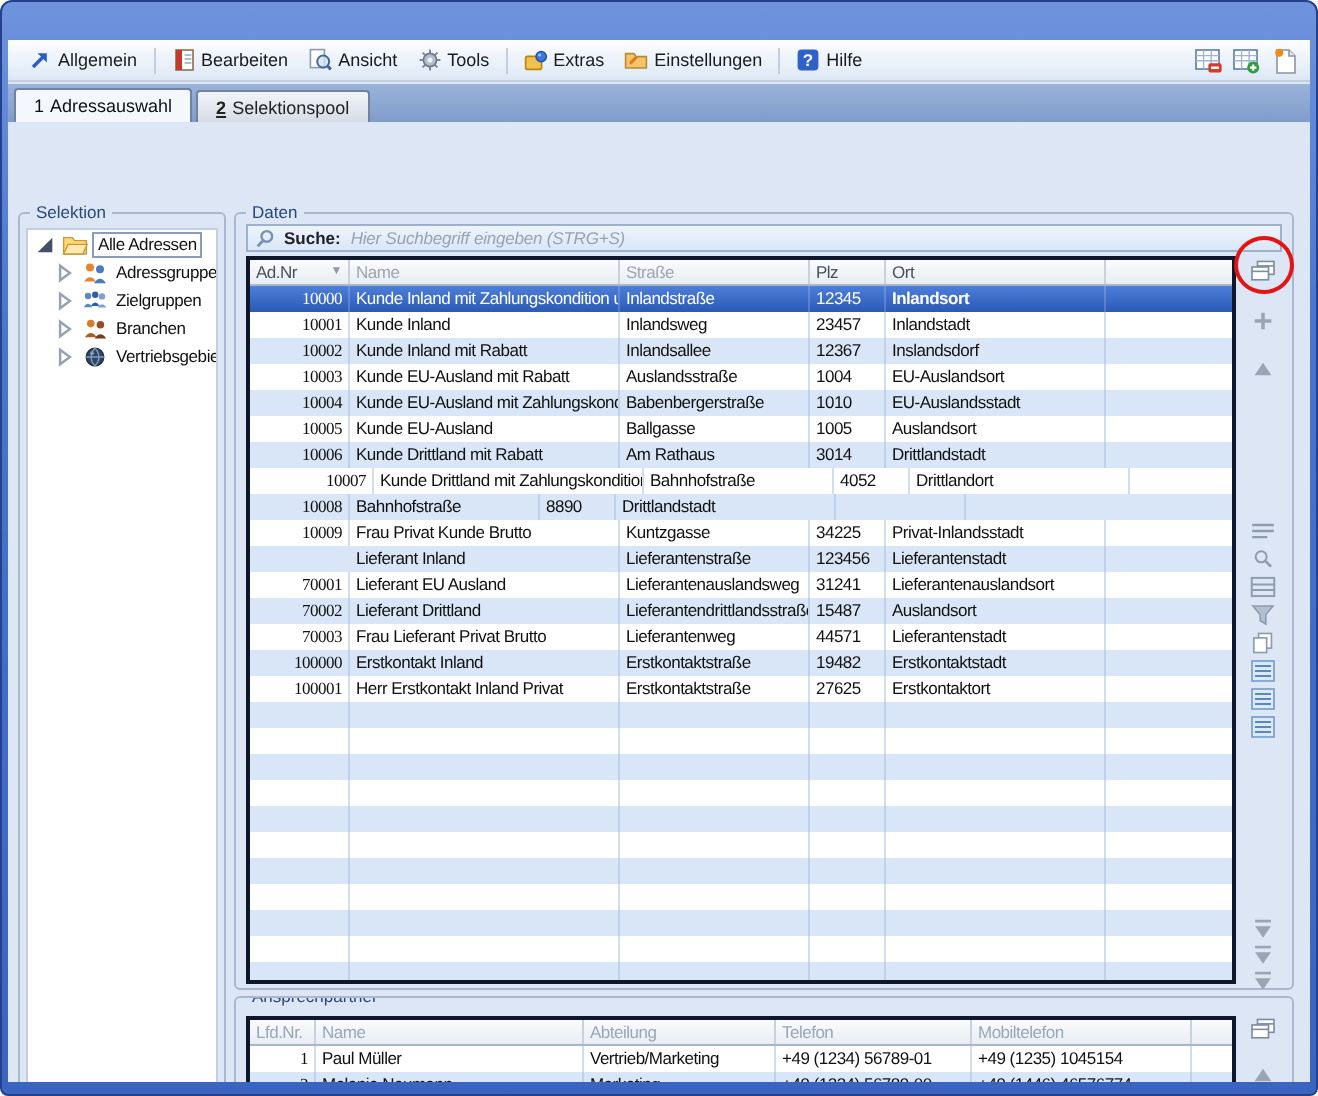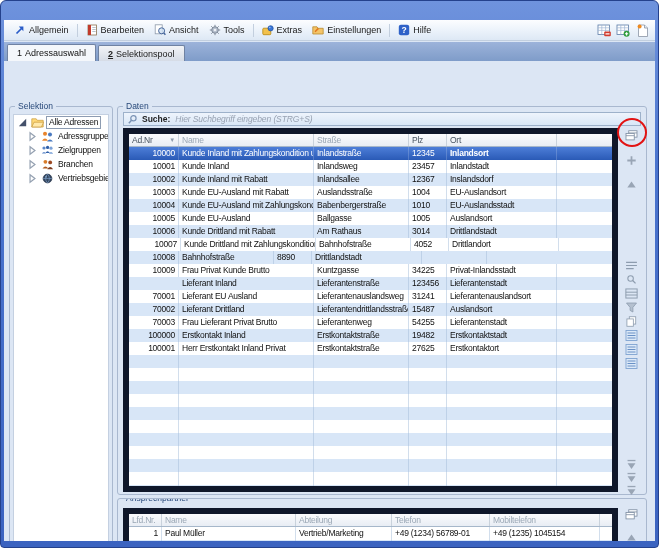--- a/index.html
+++ b/index.html
@@ -59,35 +59,35 @@
   .tree-label{padding:0 2px;line-height:11px;}
   .tree-label.sel{border:1px solid #8d9cb2;background:#fff;}
   
   .searchbar{position:absolute;left:5px;top:5px;width:518px;height:14px;border:1px solid #9db1ca;
              background:linear-gradient(180deg,#eef4fc 0%,#d9e7f7 100%);
              display:flex;align-items:center;padding:0 3px;overflow:hidden;}
   .searchbar .icon{width:11px;height:11px;margin-right:4px;}
   .search-label{font-weight:bold;font-size:8.5px;color:#222;margin-right:5px;}
   .search-ph{font-style:italic;color:#98a2b2;font-size:8.5px;letter-spacing:-0.1px;}
   
-  .grid{position:absolute;background:#fff;border:6px solid #0f172a;overflow:hidden;}
+  .grid{position:absolute;background:#fff;border:2px solid #0f172a;overflow:hidden;}
   #dgrid{left:5px;top:21px;width:495px;height:364px;}
   #kgrid{left:5px;top:9px;width:495px;height:80px;}
   .grid-row{display:flex;height:13px;line-height:13px;width:493px;}
   .gcell{flex:none;padding:0 3px;overflow:hidden;white-space:nowrap;font-size:8.5px;
          letter-spacing:-0.25px;border-right:1px solid rgba(160,185,215,.48);}
   .grid-row.hdr{background:linear-gradient(180deg,#fafbfd 0%,#e8edf4 100%);border-bottom:1px solid #a6b7ca;height:13px;}
   .grid-row.hdr .gcell{border-right:1px solid #c9d2dc;color:#46525f;display:flex;align-items:center;}
   .grid-row.hdr .gcell.muted{color:#9aa7b5;}
   .sort-arrow{margin-left:auto;font-size:6px;color:#8c9aac;line-height:13px;}
   .grid-row.alt{background:#d8e6f7;}
   .grid-row.plain{background:#fff;}
   .grid-row.selected{background:linear-gradient(180deg,#4d7ed8 0%,#2a5ab6 100%);color:#fff;}
   .grid-row.selected .gcell{border-right-color:rgba(255,255,255,.18);}
-  .gcell.num{text-align:right;}
+  .gcell.num{text-align:right;font-family:Liberation Serif, serif;}
   
   .strip{position:absolute;width:20px;}
   #dstrip{left:503px;top:21px;height:364px;}
   #kstrip{left:503px;top:9px;height:70px;}
   .strip-btn{position:absolute;left:3px;width:14px;height:12px;display:flex;align-items:center;justify-content:center;}
   .strip-btn svg{width:13px;height:11px;display:block;}
   
   .annotation-circle{position:absolute;left:499px;top:11px;width:30px;height:29px;
                      border:2px solid #e21414;border-radius:50%;z-index:50;}
 </style>
@@ -401,21 +401,21 @@
               </div>
               <div class="grid-row alt">
                 <div class="gcell num" style="width: 50px;">10006</div>
                 <div class="gcell" style="width: 135px;">Kunde Drittland mit Rabatt</div>
                 <div class="gcell" style="width: 95px;">Am Rathaus</div>
                 <div class="gcell" style="width: 38px;">3014</div>
                 <div class="gcell" style="width: 110px;">Drittlandstadt</div>
                 <div class="gcell" style="width: 65px;"></div>
               </div>
               <div class="grid-row plain">
-                <div class="gcell num" style="width: 52px;">10007</div>
+                <div class="gcell num" style="width: 62px;">10007</div>
                 <div class="gcell" style="width: 135px;">Kunde Drittland mit Zahlungskonditionen</div>
                 <div class="gcell" style="width: 95px;">Bahnhofstraße</div>
                 <div class="gcell" style="width: 38px;">4052</div>
                 <div class="gcell" style="width: 110px;">Drittlandort</div>
                 <div class="gcell" style="width: 65px;"></div>
               </div>
               <div class="grid-row alt">
                 <div class="gcell num" style="width: 50px;">10008</div>
                 <div class="gcell" style="width: 95px;">Bahnhofstraße</div>
                 <div class="gcell" style="width: 38px;">8890</div>
@@ -451,21 +451,21 @@
                 <div class="gcell" style="width: 135px;">Lieferant Drittland</div>
                 <div class="gcell" style="width: 95px;">Lieferantendrittlandsstraße</div>
                 <div class="gcell" style="width: 38px;">15487</div>
                 <div class="gcell" style="width: 110px;">Auslandsort</div>
                 <div class="gcell" style="width: 65px;"></div>
               </div>
               <div class="grid-row plain">
                 <div class="gcell num" style="width: 50px;">70003</div>
                 <div class="gcell" style="width: 135px;">Frau Lieferant Privat Brutto</div>
                 <div class="gcell" style="width: 95px;">Lieferantenweg</div>
-                <div class="gcell" style="width: 38px;">54255</div>
+                <div class="gcell" style="width: 38px;">44571</div>
                 <div class="gcell" style="width: 110px;">Lieferantenstadt</div>
                 <div class="gcell" style="width: 65px;"></div>
               </div>
               <div class="grid-row alt">
                 <div class="gcell num" style="width: 50px;">100000</div>
                 <div class="gcell" style="width: 135px;">Erstkontakt Inland</div>
                 <div class="gcell" style="width: 95px;">Erstkontaktstraße</div>
                 <div class="gcell" style="width: 38px;">19482</div>
                 <div class="gcell" style="width: 110px;">Erstkontaktstadt</div>
                 <div class="gcell" style="width: 65px;"></div>

